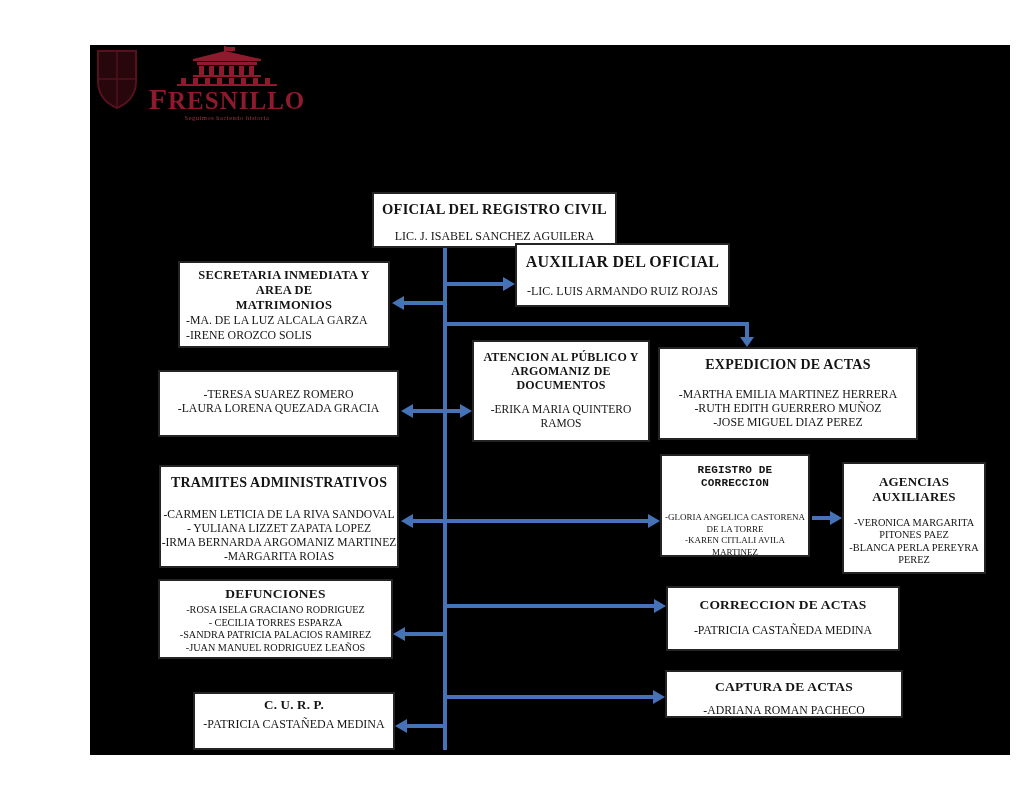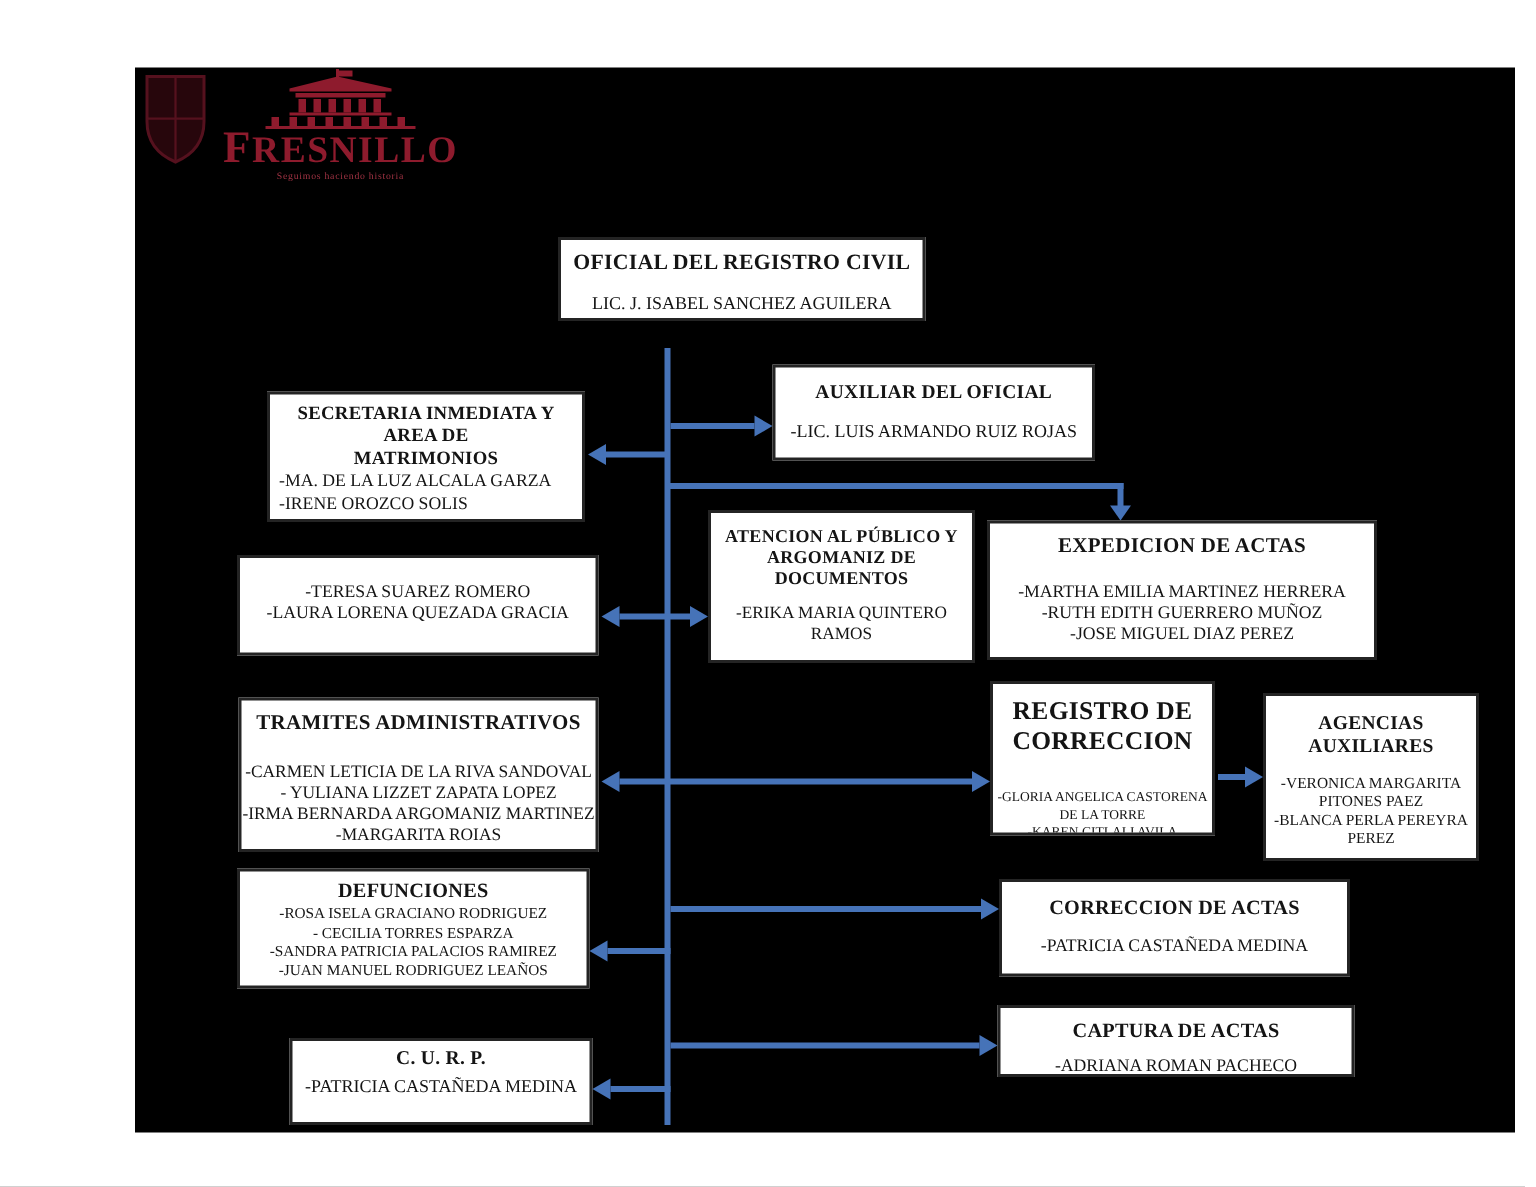--- a/index.html
+++ b/index.html
@@ -25,26 +25,26 @@
   .brandtag{font-size:6.5px;letter-spacing:.5px;color:#a23344;margin-top:0px;}
 
   
   .obox{position:absolute;background:var(--box_bg);border:2px solid var(--box_border);
         box-sizing:border-box;color:var(--ink);text-align:center;overflow:hidden;}
   .btitle{font-weight:700;letter-spacing:.2px;line-height:1.18;}
   .bmembers{line-height:1.22;}
   .bmembers.left{text-align:left;padding-left:6px;}
   .member{white-space:normal;}
 
-  #box-oficial     {left:372px;top:158px;width:245px;height:56px;padding-top:7px;}
+  #box-oficial     {left:372px;top:192px;width:245px;height:56px;padding-top:7px;}
   #box-oficial .btitle{font-size:14.5px;}
   #box-oficial .bmembers{font-size:12px;margin-top:11px;}
 
   #box-auxiliar    {left:515px;top:243px;width:215px;height:64px;padding-top:8px;}
-  #box-auxiliar .btitle{font-size:13px;}
+  #box-auxiliar .btitle{font-size:16px;}
   #box-auxiliar .bmembers{font-size:12px;margin-top:12px;}
 
   #box-secretaria  {left:178px;top:261px;width:212px;height:87px;padding-top:5px;}
   #box-secretaria .btitle{font-size:12.5px;}
   #box-secretaria .bmembers{font-size:11.8px;margin-top:1px;}
 
   #box-atencion    {left:472px;top:340px;width:178px;height:102px;padding-top:8px;}
   #box-atencion .btitle{font-size:12px;}
   #box-atencion .bmembers{font-size:11.5px;margin-top:10px;}
 
@@ -54,21 +54,21 @@
 
   #box-archivo     {left:158px;top:370px;width:241px;height:67px;padding-top:8px;}
   #box-archivo .btitle{font-size:14px;}
   #box-archivo .bmembers{font-size:11.8px;margin-top:7px;}
 
   #box-tramites    {left:159px;top:465px;width:240px;height:103px;padding-top:8px;}
   #box-tramites .btitle{font-size:14px;}
   #box-tramites .bmembers{font-size:11.6px;margin-top:16px;}
 
   #box-registro    {left:660px;top:454px;width:150px;height:103px;padding-top:8px;}
-  #box-registro .btitle{font-size:17px;}
+  #box-registro .btitle{font-size:11px;font-family:Liberation Mono, monospace;}
   #box-registro .bmembers{font-size:9px;margin-top:22px;line-height:1.3;}
 
   #box-agencias    {left:842px;top:462px;width:144px;height:112px;padding-top:10px;}
   #box-agencias .btitle{font-size:13px;}
   #box-agencias .bmembers{font-size:10.3px;margin-top:12px;}
 
   #box-defunciones {left:158px;top:579px;width:235px;height:80px;padding-top:5px;}
   #box-defunciones .btitle{font-size:13.5px;}
   #box-defunciones .bmembers{font-size:10.2px;margin-top:2px;line-height:1.25;}
 

